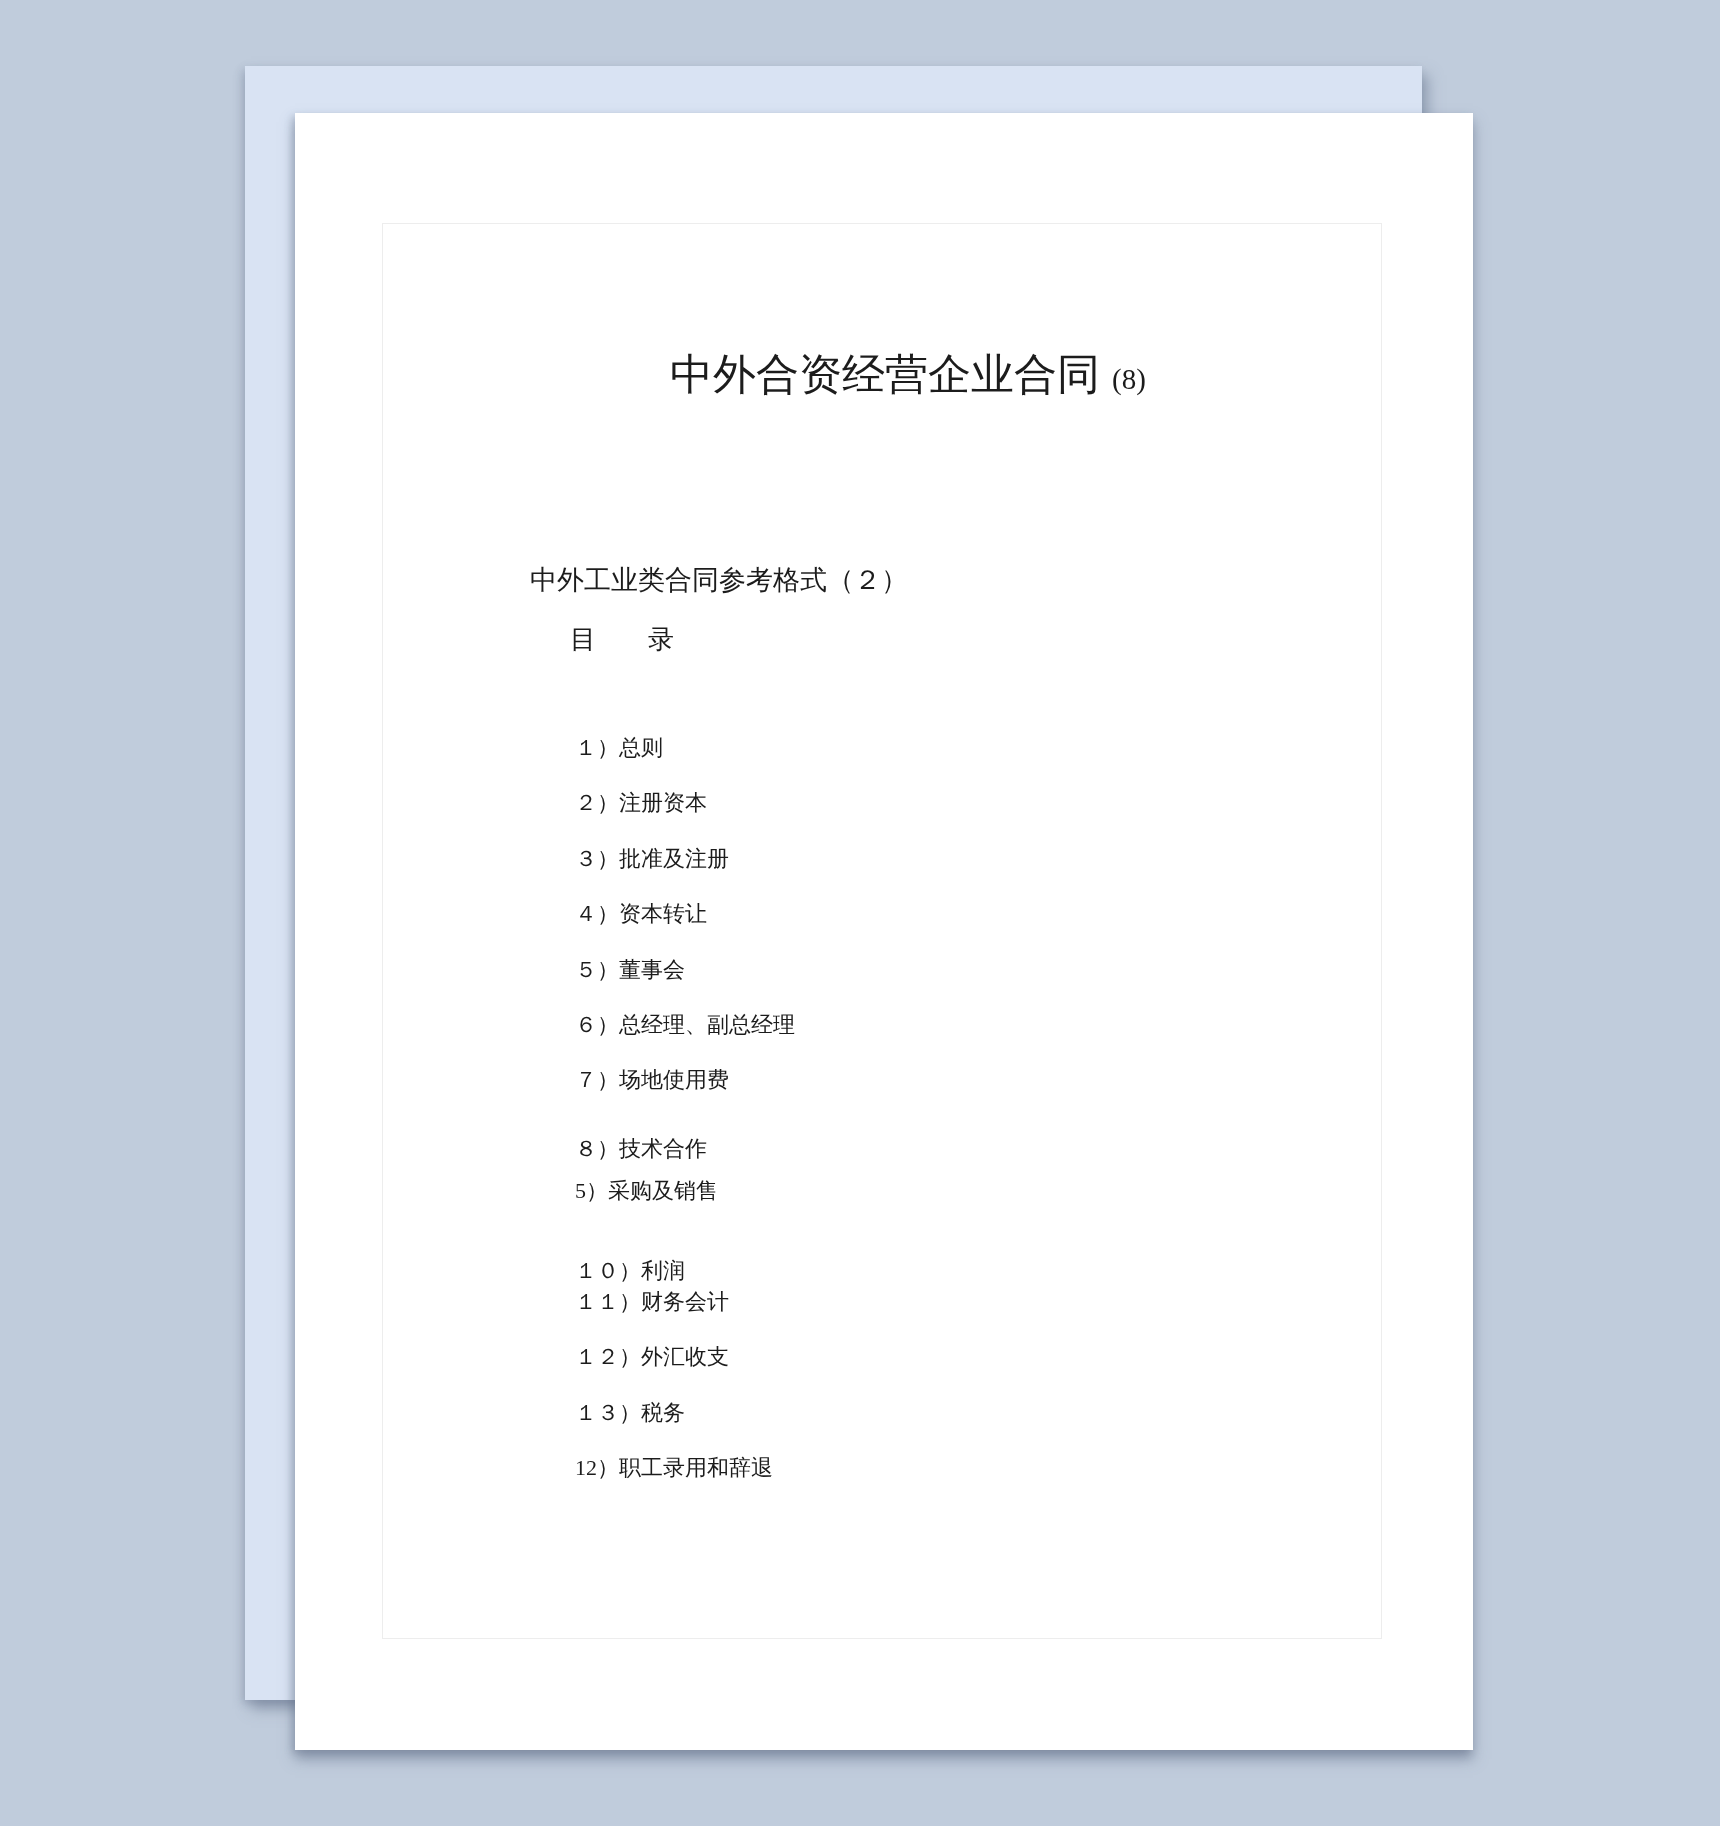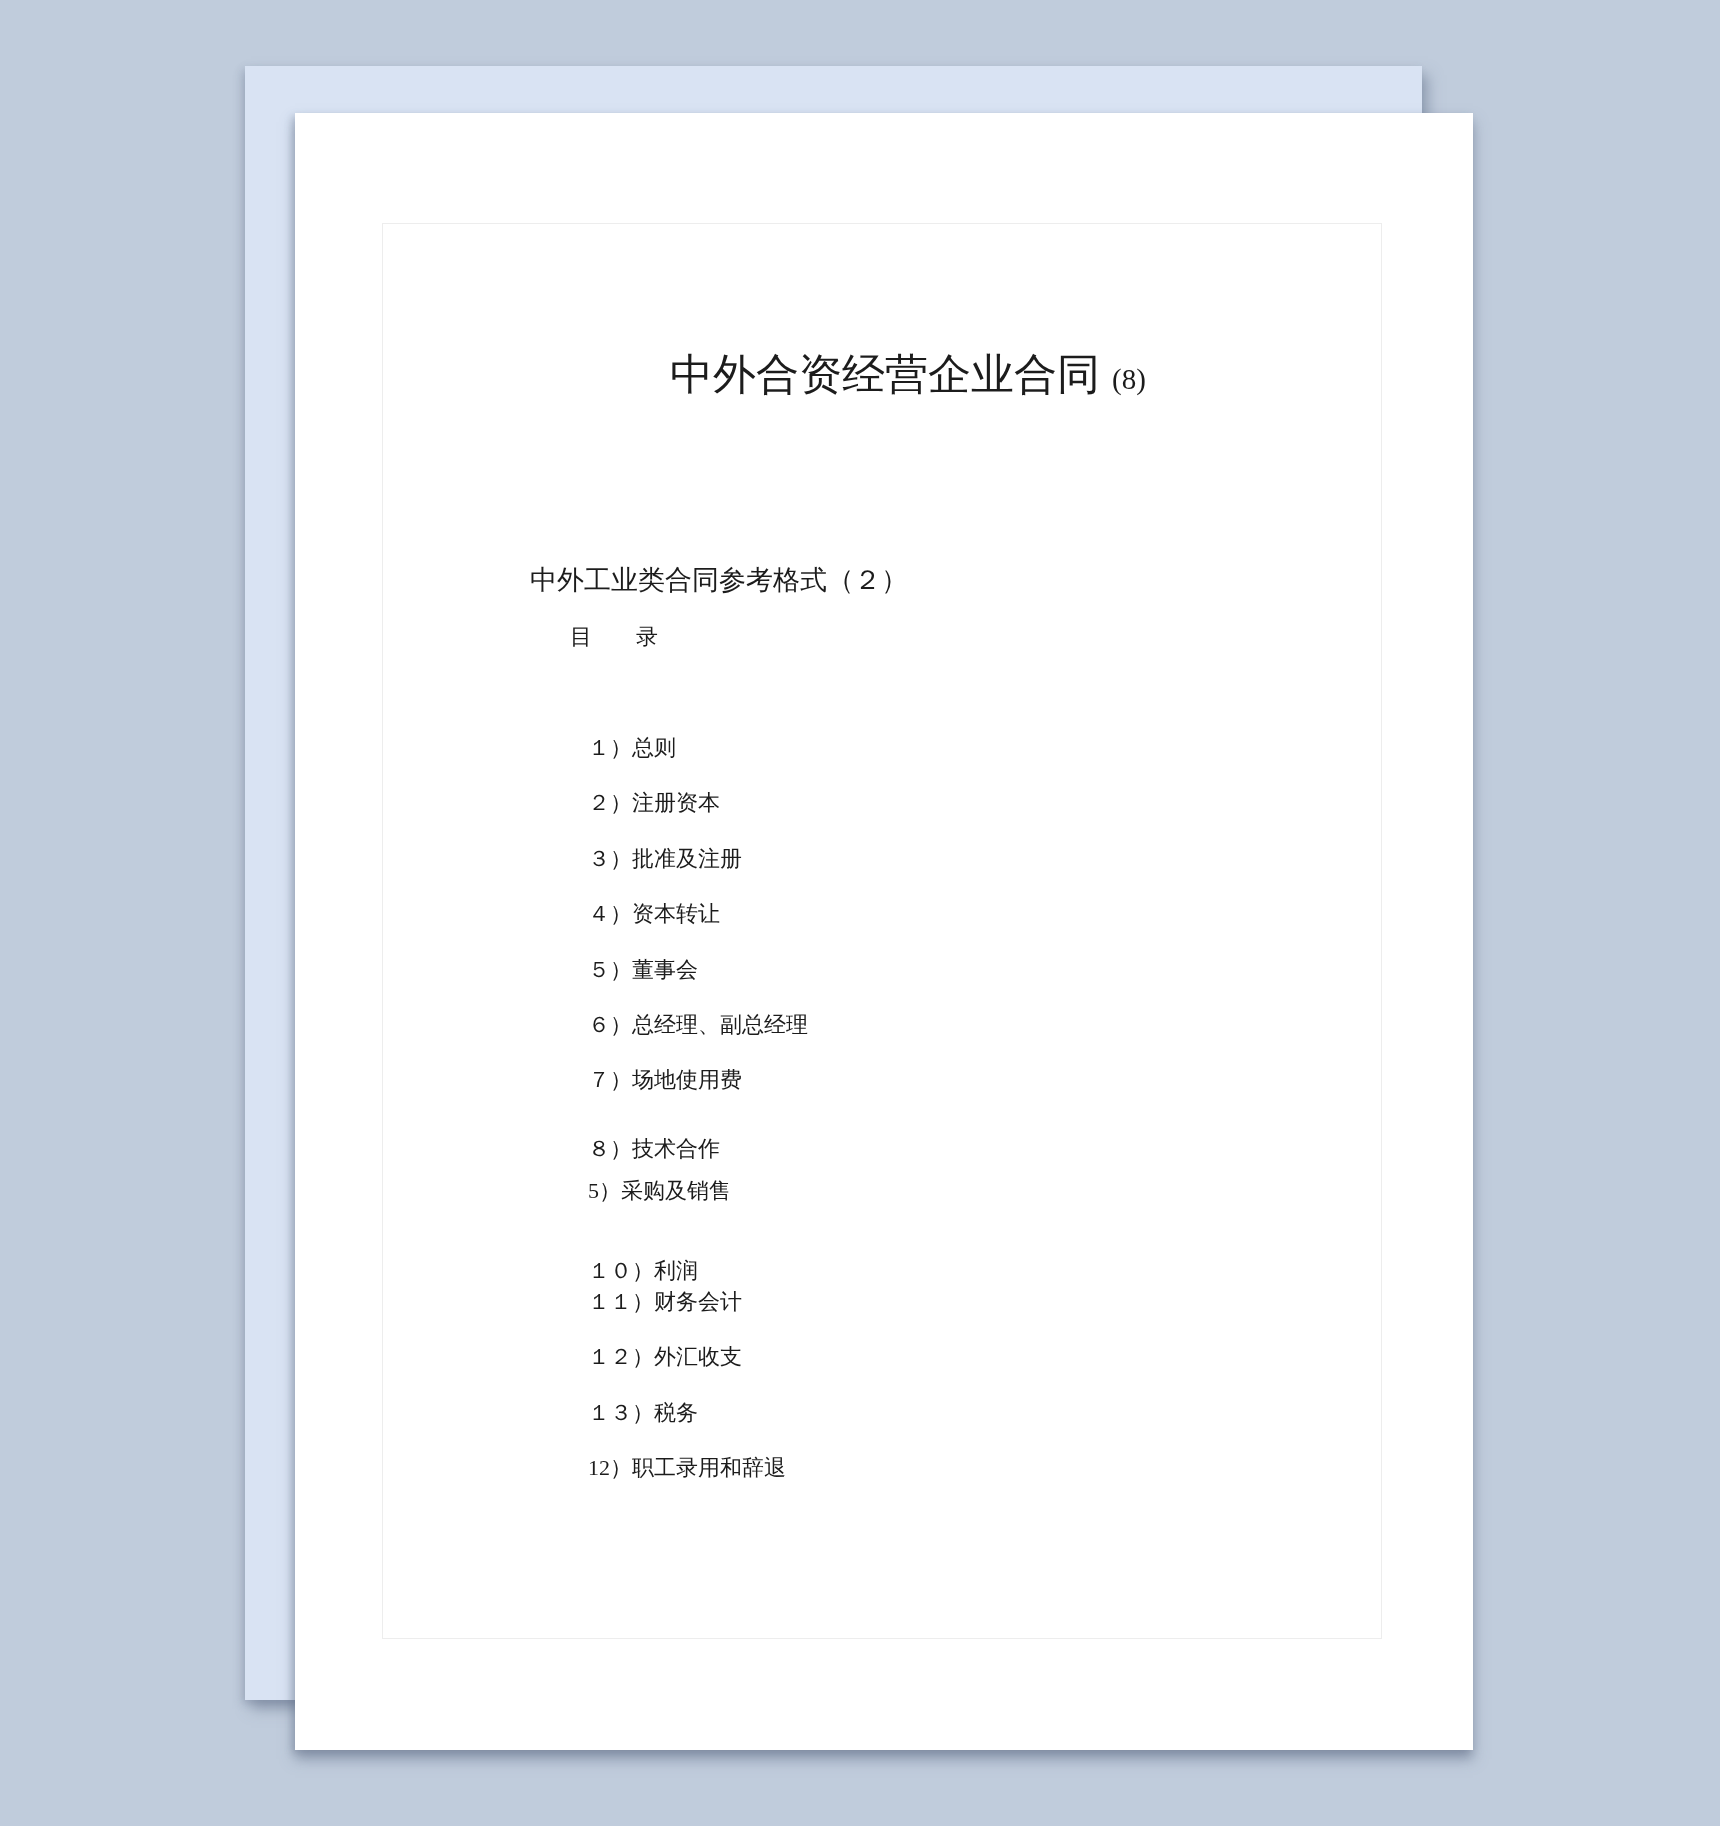--- a/index.html
+++ b/index.html
@@ -56,25 +56,25 @@
   .doc-subtitle{
     position:absolute;
     left:235px;top:451px;
     font-size:27px;
     line-height:1.2;
     white-space:nowrap;
   }
   .toc-heading{
     position:absolute;
     left:275px;top:511px;
-    font-size:22px;
+    font-size:26px;
     line-height:1.2;
     white-space:nowrap;
   }
-  .toc-list{position:absolute;left:15px;top:0;width:100%;height:100%;}
+  .toc-list{position:absolute;left:2px;top:0;width:100%;height:100%;}
   .toc-item{
     position:absolute;
     left:278px;
     font-size:22px;
     line-height:1.2;
     white-space:nowrap;
     color:var(--text);
   }
 </style>
 </head>

